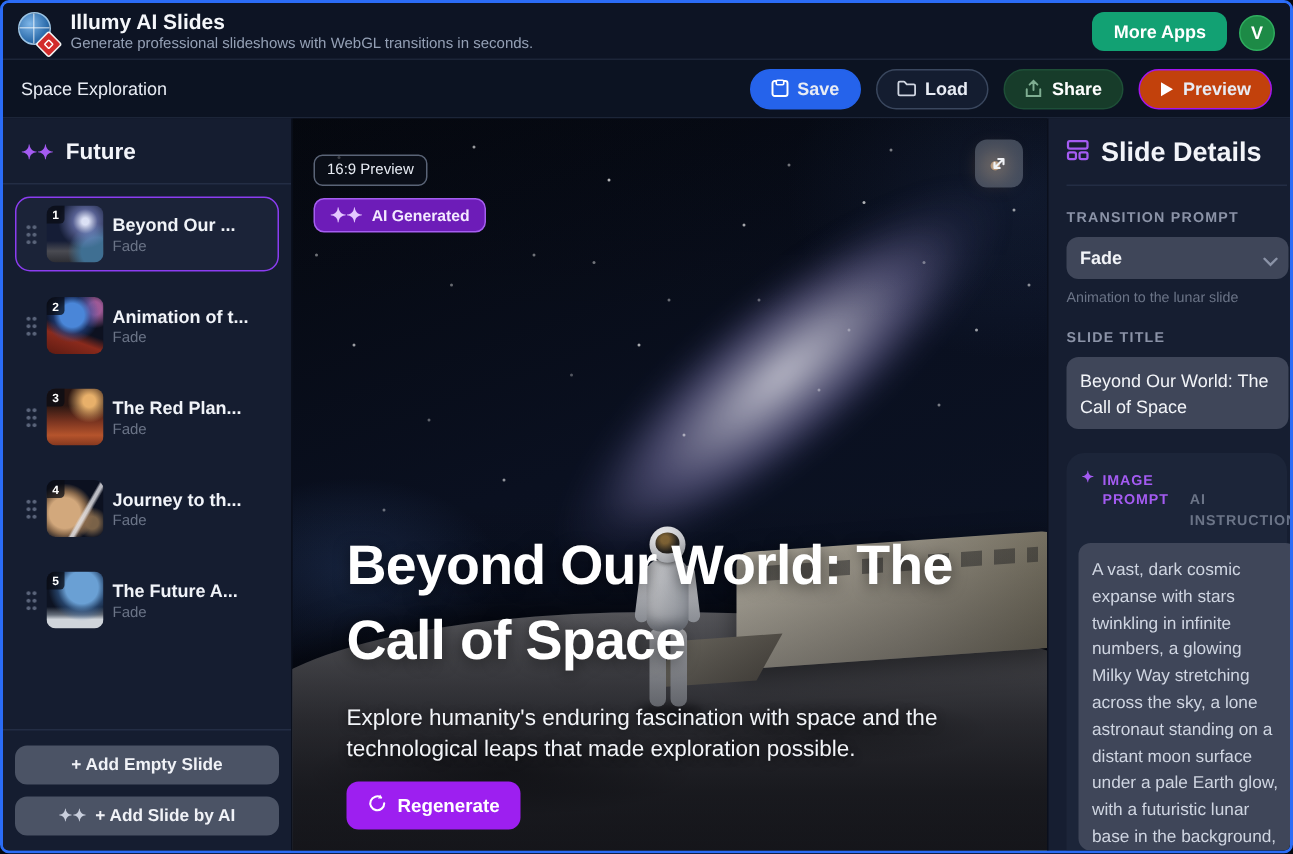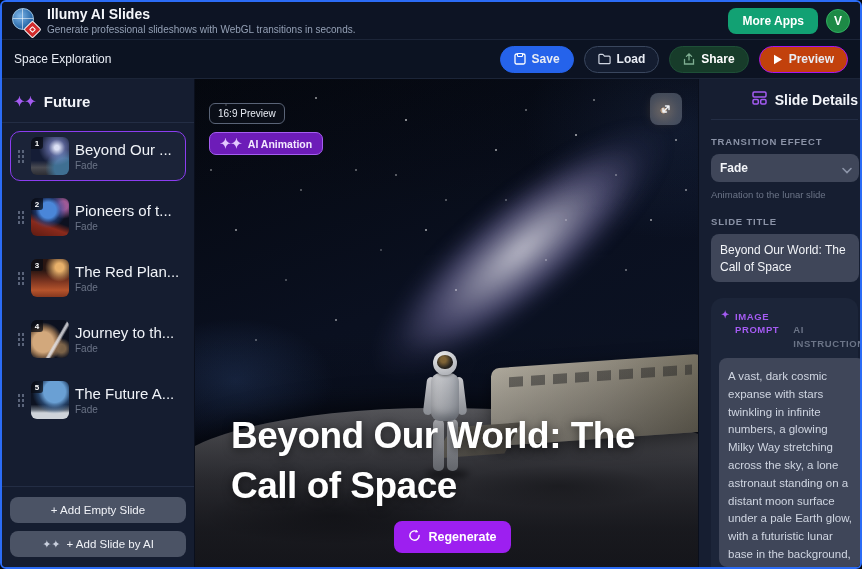--- a/index.html
+++ b/index.html
@@ -16,21 +16,21 @@
   .logo{ width:26px; height:26px; position:relative; margin-right:9px; flex:0 0 auto;}
   .logo .globe{ position:absolute; left:0; top:0; width:22px; height:22px; border-radius:50%;
     background:radial-gradient(circle at 35% 35%, #7fb6e8, #2f6fae 60%, #174a7e); border:1px solid #9cc4e4;}
   .logo .globe:before{content:""; position:absolute; left:45%; top:0; width:1px; height:100%; background:rgba(255,255,255,.55);}
   .logo .globe:after{content:""; position:absolute; top:45%; left:0; height:1px; width:100%; background:rgba(255,255,255,.55);}
   .logo .shield{ position:absolute; right:-1px; bottom:-2px; width:13px; height:13px; background:#d22b2b; border:1px solid #f2f2f2; transform:rotate(45deg); border-radius:2px;}
   .logo .shield:before{content:""; position:absolute; inset:3px; border:1px solid #fff; border-radius:1px;}
   .app-titles{ line-height:1.15; }
   .app-title{ font-size:14px; font-weight:700; color:#f4f6fa; }
   .app-sub{ font-size:10px; color:#94a0b5; margin-top:2px;}
-  .hdr1-right{ margin-left:auto; display:flex; align-items:center; gap:8px;}
+  .hdr1-right{ margin-left:auto; display:flex; align-items:flex-end; gap:8px;}
   .more-apps{ background:#12a173; color:#fff; font-size:12px; font-weight:700; border:none; padding:6px 14px; border-radius:8px; cursor:pointer;}
   .avatar{ width:24px; height:24px; border-radius:50%; background:#1d8a46; color:#fff; font-size:12px; font-weight:700; display:flex; align-items:center; justify-content:center; border:1px solid #2fae5f;}
   
   .hdr2{ height:39px; background:#0c1322; display:flex; align-items:center; padding:0 12px; flex:0 0 auto; border-bottom:1px solid #1c2538;}
   .project-name{ font-size:12px; color:#e8ecf4; }
   .hdr2-right{ margin-left:auto; display:flex; align-items:center; gap:10px;}
   .pill{ height:27px; display:flex; align-items:center; gap:6px; padding:0 13px; border-radius:14px; font-size:12px; font-weight:700; color:#e8ecf4; background:#141d30; border:1px solid #3a475e; cursor:pointer;}
   .pill svg{ display:block; }
   .pill.save{ background:#2563eb; border-color:#2563eb;}
   .pill.share{ background:#173c2a; border-color:#1e4f37; color:#ffffff;}
@@ -64,24 +64,24 @@
   .t4{ background:
       linear-gradient(120deg, transparent 0 60%, rgba(230,230,235,.8) 63% 66%, transparent 70%),
       radial-gradient(circle at 32% 58%, #d2a87c 0 30%, #8a6a4c 42%, transparent 58%),
       radial-gradient(circle at 80% 75%, #7a6248 0 10%, transparent 25%),
       #0c1120;}
   .t5{ background:
       radial-gradient(circle at 62% 28%, #6aa0d4 0 30%, rgba(60,110,170,.5) 45%, transparent 62%),
       linear-gradient(0deg,#cfd4da 0 16%, rgba(160,170,180,.6) 24%, transparent 38%),
       #0d1322;}
   .slide-meta{ min-width:0;}
-  .slide-title{ font-size:15px; font-weight:400; color:#f0f3f8; white-space:nowrap;}
+  .slide-title{ font-size:12px; font-weight:700; color:#f0f3f8; white-space:nowrap;}
   .slide-trans{ font-size:10px; color:#6b7487; margin-top:2px;}
   .sb-foot{ border-top:1px solid #232d44; padding:10px 8px; display:flex; flex-direction:column; gap:8px;}
-  .add-btn{ height:26px; border:none; border-radius:8px; background:#4b5365; color:#f0f2f7; font-size:11.5px; font-weight:400; cursor:pointer; display:flex; align-items:center; justify-content:center; gap:6px;}
+  .add-btn{ height:26px; border:none; border-radius:8px; background:#4b5365; color:#f0f2f7; font-size:11.5px; font-weight:700; cursor:pointer; display:flex; align-items:center; justify-content:center; gap:6px;}
   .add-btn .sparkle{ color:#c9cfdd; font-size:11px;}
   
   .preview{ position:relative; flex:1; min-width:0; overflow:hidden; background:#070b15;}
   .scene{ position:absolute; inset:0;
     background:
       radial-gradient(ellipse 140px 90px at 8% 62%, rgba(70,110,180,.25), transparent 70%),
       radial-gradient(ellipse 220px 160px at 96% 10%, rgba(60,90,150,.18), transparent 70%),
       linear-gradient(160deg,#05080f 0%, #0a1020 45%, #0d1526 100%);}
   .stars{ position:absolute; width:2px; height:2px; border-radius:50%; background:transparent; left:0; top:0;
     box-shadow:
@@ -131,25 +131,25 @@
   .darken{ position:absolute; inset:0; background:linear-gradient(180deg, rgba(4,6,12,.18) 0%, transparent 28%, transparent 52%, rgba(2,3,8,.62) 92%);}
   .badge-row{ position:absolute; left:14px; top:24px; z-index:5;}
   .ratio-badge{ display:inline-block; background:rgba(12,16,26,.72); border:1px solid #5a6477; color:#e8ecf4; font-size:10px; padding:4px 8px; border-radius:6px;}
   .ai-badge{ margin-top:8px; display:flex; align-items:center; gap:6px; width:max-content; background:#6d1cb8; border:1px solid #a55ef0; color:#f3e9ff; font-size:10.5px; font-weight:700; padding:4px 10px; border-radius:7px;}
   .expand-btn{ position:absolute; right:16px; top:14px; z-index:5; width:32px; height:32px; border-radius:8px; border:none;
     background:rgba(150,160,175,.38); display:flex; align-items:center; justify-content:center; cursor:pointer;}
   .caption{ position:absolute; left:36px; right:24px; bottom:14px; z-index:5;}
   .cap-title{ font-size:37px; line-height:1.35; font-weight:700; color:#fff; letter-spacing:-.5px; max-width:420px;
     text-shadow:0 2px 10px rgba(0,0,0,.55);}
   .cap-sub{ margin-top:16px; font-size:15px; line-height:1.45; color:#f2f4f8; max-width:400px; text-shadow:0 1px 6px rgba(0,0,0,.6);}
-  .regen-row{ display:flex; justify-content:center; margin-top:10px;}
+  .regen-row{ display:flex; justify-content:flex-start; margin-top:10px;}
   .regen{ display:flex; align-items:center; gap:7px; background:#9d1ff0; border:none; color:#fff; font-size:12.5px; font-weight:700; padding:8px 14px; border-radius:8px; cursor:pointer;}
   
   .details{ width:162px; flex:0 0 auto; background:#161e31; border-left:1px solid #0a0f1c; padding:12px 0 0 12px; overflow:hidden; display:flex; flex-direction:column;}
-  .dt-head{ display:flex; align-items:center; gap:8px; font-size:14px; font-weight:700; color:#f2f4f9; padding-bottom:11px; border-bottom:1px solid #232d44; margin-right:2px;justify-content:flex-end;}
+  .dt-head{ display:flex; align-items:center; gap:8px; font-size:18px; font-weight:700; color:#f2f4f9; padding-bottom:11px; border-bottom:1px solid #232d44; margin-right:2px;}
   .dt-label{ font-size:9.5px; font-weight:700; letter-spacing:.8px; color:#8b93a7; margin:16px 0 7px;}
   .dt-select{ position:relative; width:148px; background:#3f4659; border-radius:8px; padding:7px 9px; font-size:12px; font-weight:700; color:#f2f4f8; cursor:pointer;}
   .dt-select .chev{ position:absolute; right:7px; top:9px; color:#8b93a7;}
   .dt-help{ font-size:9.5px; color:#6b7487; margin-top:7px;}
   .dt-title-box{ width:148px; background:#3f4659; border:none; border-radius:8px; padding:8px 9px; font-size:12px; line-height:1.45; color:#f2f4f8; font-family:"Liberation Sans",sans-serif; resize:none; height:48px; overflow:hidden;}
   .prompt-card{ margin-top:16px; background:#1c2539; border-radius:12px 12px 0 0; padding:10px 8px 0 8px; flex:1; display:flex; flex-direction:column; min-height:0; margin-right:2px;}
   .tabs{ display:flex; align-items:flex-start; gap:14px; padding:2px 2px 8px 2px;}
   .tab{ font-size:9.5px; font-weight:700; letter-spacing:.6px; line-height:1.4; cursor:pointer; white-space:pre-line;}
   .tab.active{ color:#a45bf2; display:flex; gap:5px; align-items:flex-start;}
   .tab.inactive{ color:#6b7487;}
@@ -235,21 +235,21 @@
             <div class="slide-trans">Fade</div>
           </div>
         </div>
 
         <div class="slide-item">
           <div class="drag"></div>
           <div class="thumb t2">
             <span class="num">2</span>
           </div>
           <div class="slide-meta">
-            <div class="slide-title">Pioneers of t...</div>
+            <div class="slide-title">Animation of t...</div>
             <div class="slide-trans">Fade</div>
           </div>
         </div>
 
         <div class="slide-item">
           <div class="drag"></div>
           <div class="thumb t3">
             <span class="num">3</span>
           </div>
           <div class="slide-meta">
@@ -309,32 +309,33 @@
           <div class="helmet"></div>
             <div class="visor"></div>
         </div>
         <div class="darken"></div>
       </div>
 
       <div class="badge-row">
         <div class="ratio-badge">16:9 Preview</div>
         <div class="ai-badge">
           <span class="sparkle" style="color:#e4c8ff">✦✦</span>
-          <span>AI Animation</span>
+          <span>AI Generated</span>
         </div>
       </div>
 
       <button class="expand-btn">
         <svg width="14" height="14" viewBox="0 0 14 14">
             <path d="M4.5 9.5 L9.5 4.5 M6.5 4 L10 4 L10 7.5 M7.5 10 L4 10 L4 6.5" fill="none" stroke="#f0f2f6" stroke-width="1.4" stroke-linecap="round" stroke-linejoin="round"></path>
           </svg>
       </button>
 
       <div class="caption">
         <div class="cap-title">Beyond Our World: The Call of Space</div>
+        <div class="cap-sub">Explore humanity's enduring fascination with space and the technological leaps that made exploration possible.</div>
         <div class="regen-row">
           <button class="regen">
             <span><svg width="13" height="13" viewBox="0 0 14 14">
                   <path d="M12 7 A5 5 0 1 1 9.8 2.9" fill="none" stroke="#fff" stroke-width="1.5" stroke-linecap="round"></path>
                   <path d="M9.2 0.8 L10.2 3.2 L7.6 3.8 Z" fill="#fff"></path>
                 </svg></span>
             <span>Regenerate</span>
           </button>
         </div>
       </div>
@@ -345,21 +346,21 @@
         <span>
           <svg width="15" height="14" viewBox="0 0 15 14">
               <rect x="1" y="1" width="13" height="5" rx="1.2" fill="none" stroke="#a45bf2" stroke-width="1.5"></rect>
               <rect x="1" y="8.5" width="5.3" height="4.5" rx="1.2" fill="none" stroke="#a45bf2" stroke-width="1.5"></rect>
               <rect x="8.7" y="8.5" width="5.3" height="4.5" rx="1.2" fill="none" stroke="#a45bf2" stroke-width="1.5"></rect>
             </svg>
         </span>
         <span>Slide Details</span>
       </div>
 
-      <div class="dt-label">TRANSITION EFFECT</div>
+      <div class="dt-label">TRANSITION PROMPT</div>
       <div class="dt-select">
         <span>Fade</span>
         <span class="chev"><svg width="10" height="7" viewBox="0 0 10 7">
               <path d="M1 1.5 L5 5.5 L9 1.5" fill="none" stroke="#8b93a7" stroke-width="1.6" stroke-linecap="round"></path>
             </svg></span>
       </div>
       <div class="dt-help">Animation to the lunar slide</div>
 
       <div class="dt-label">SLIDE TITLE</div>
       <textarea class="dt-title-box" spellcheck="false" style="">Beyond Our World: The Call of Space</textarea>

